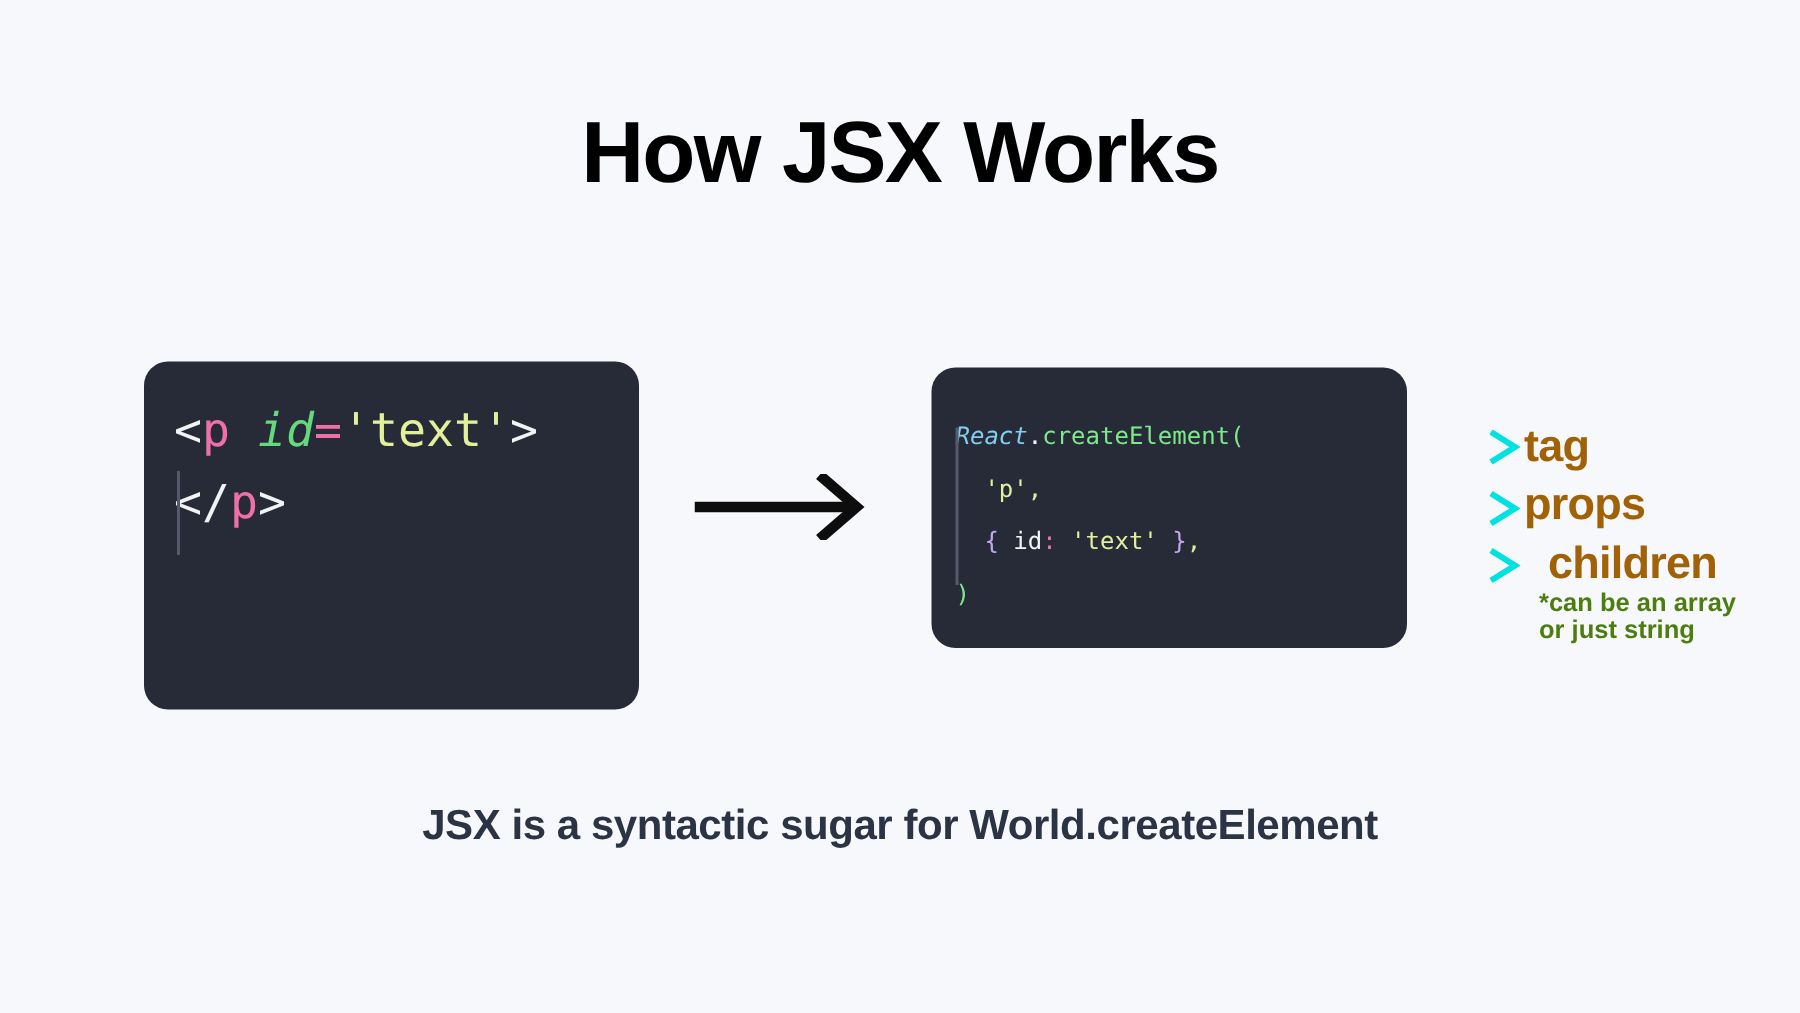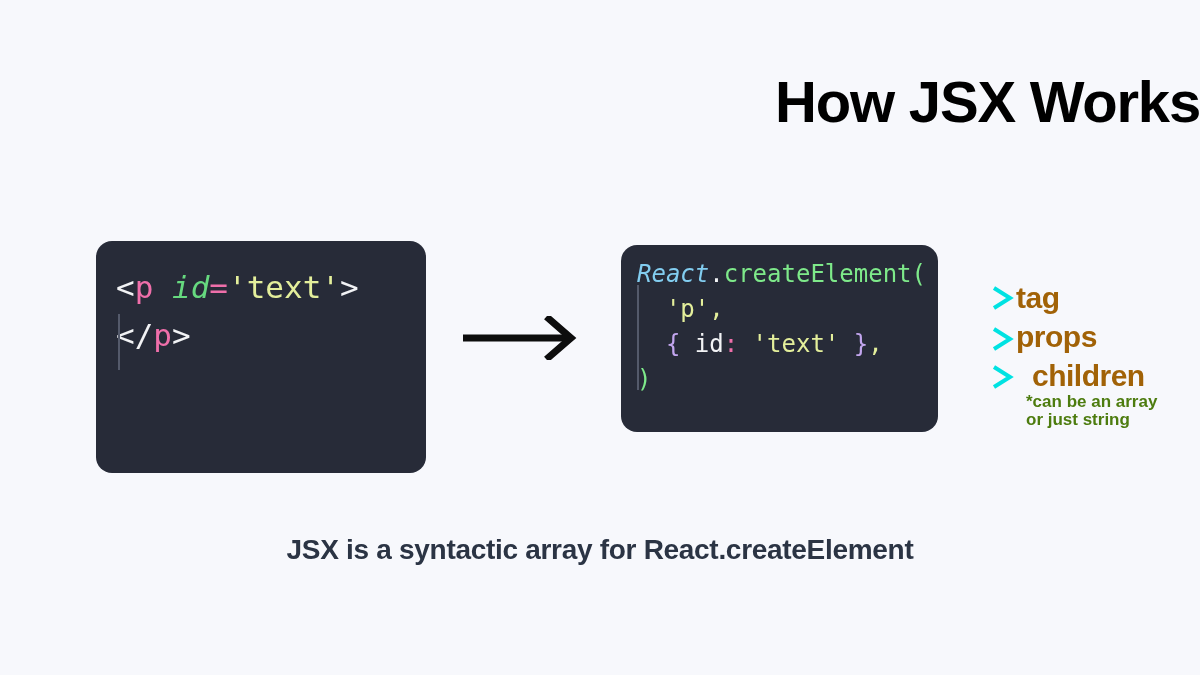--- a/index.html
+++ b/index.html
@@ -14,21 +14,21 @@
     overflow: hidden;
     position: relative;
   }
 
   
   .title {
     position: absolute;
     top: 70px;
     left: 0;
     width: 1200px;
-    text-align: right;
+    text-align: center;
     font-size: 58px;
     font-weight: bold;
     letter-spacing: -1.2px;
     color: #000000;
     line-height: 1.1;
   }
 
   
   .code-card {
     position: absolute;
@@ -44,22 +44,22 @@
     height: 232px;
     padding: 22px 20px;
     font-size: 31px;
     line-height: 48px;
   }
   .code-card.rce {
     left: 621px;
     top: 245px;
     width: 317px;
     height: 187px;
-    padding: 12px 16px;
-    font-size: 24px;
+    padding: 28px 16px;
+    font-size: 16px;
     line-height: 35px;
   }
   .code-line {
     white-space: pre;
     position: relative;
   }
   
   .guide {
     position: absolute;
     width: 2px;
@@ -198,13 +198,13 @@
     <polyline points="118,3 134,13 118,23" fill="none" stroke="#00e2e2" stroke-width="4" stroke-linecap="butt" stroke-linejoin="miter"></polyline>
   </svg>
 </div>
 
 <div class="label l-tag">tag</div>
 <div class="label l-props">props</div>
 <div class="label l-children">children</div>
 <div class="note">*can be an array
 or just string</div>
 
-<div class="caption">JSX is a syntactic array for React.createElement</div>
+<div class="caption">JSX is a syntactic sugar for World.createElement</div>
 
 </body></html>

